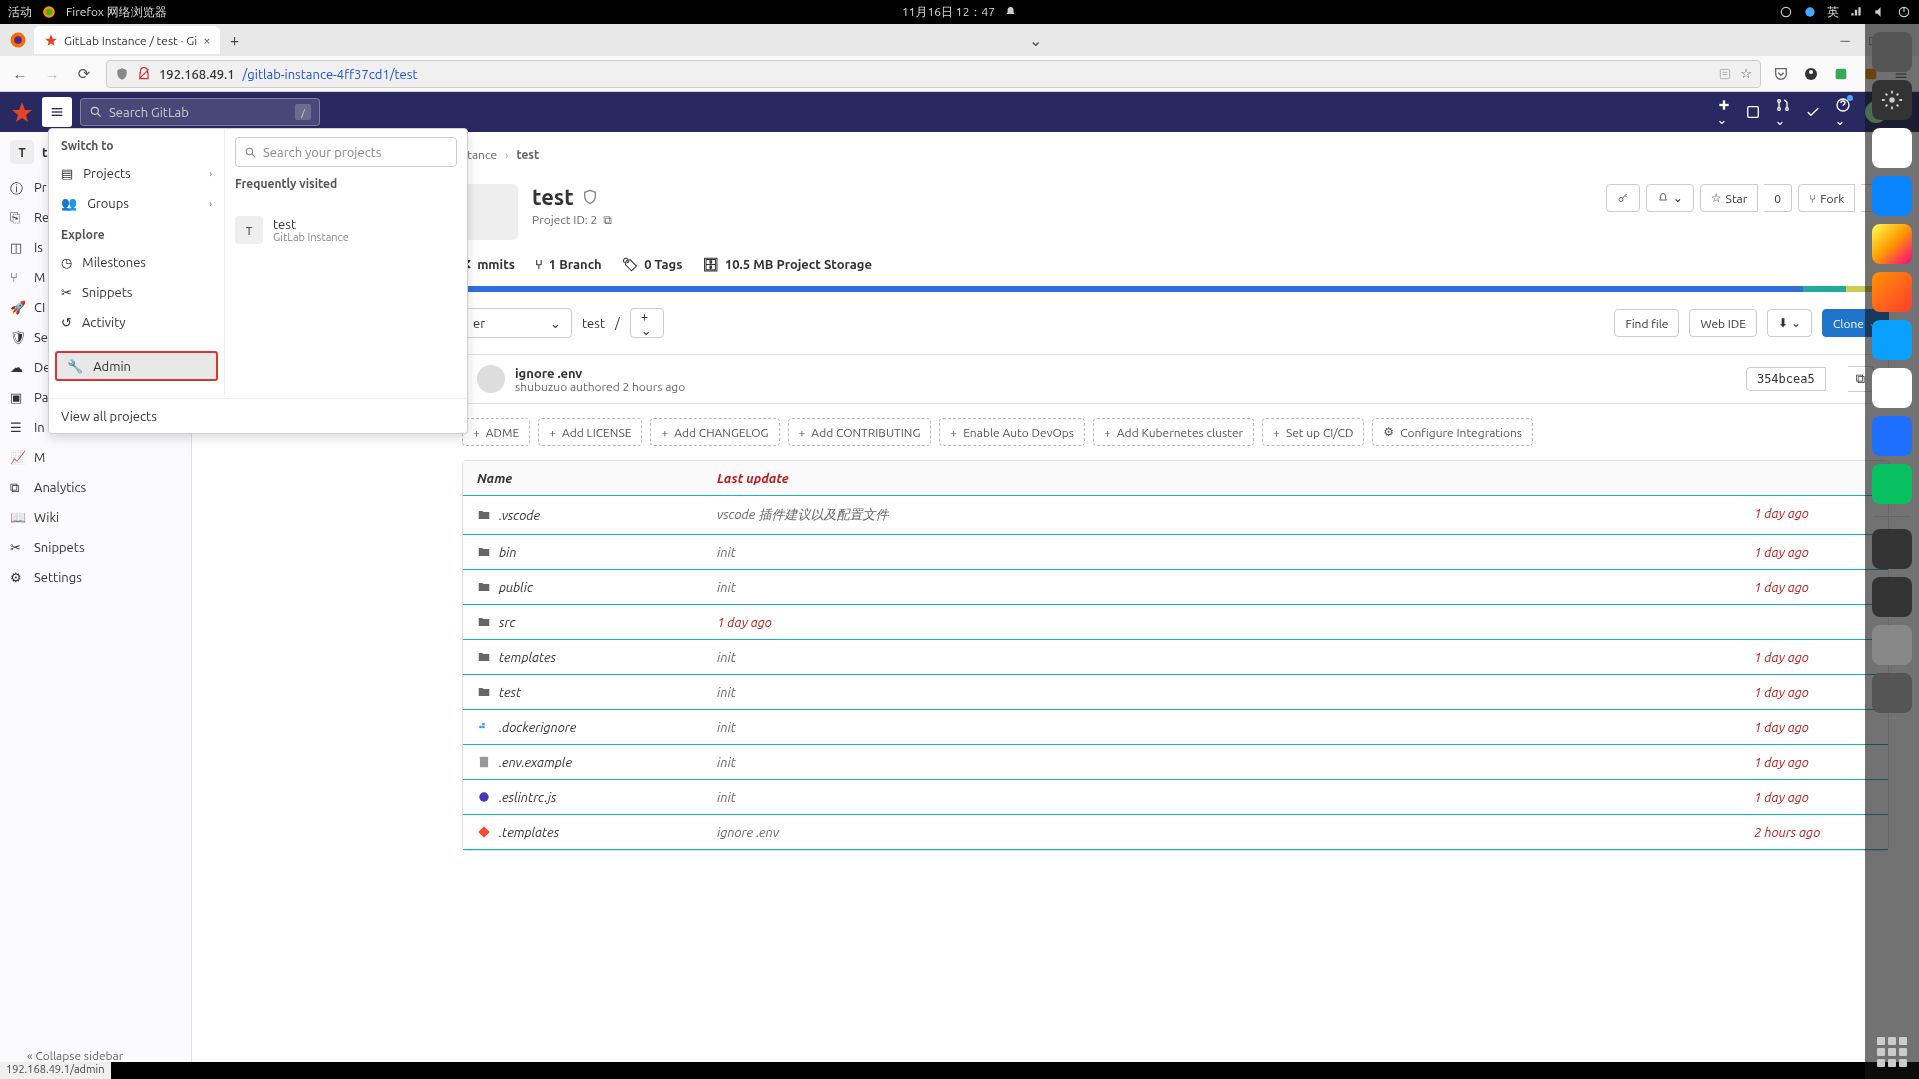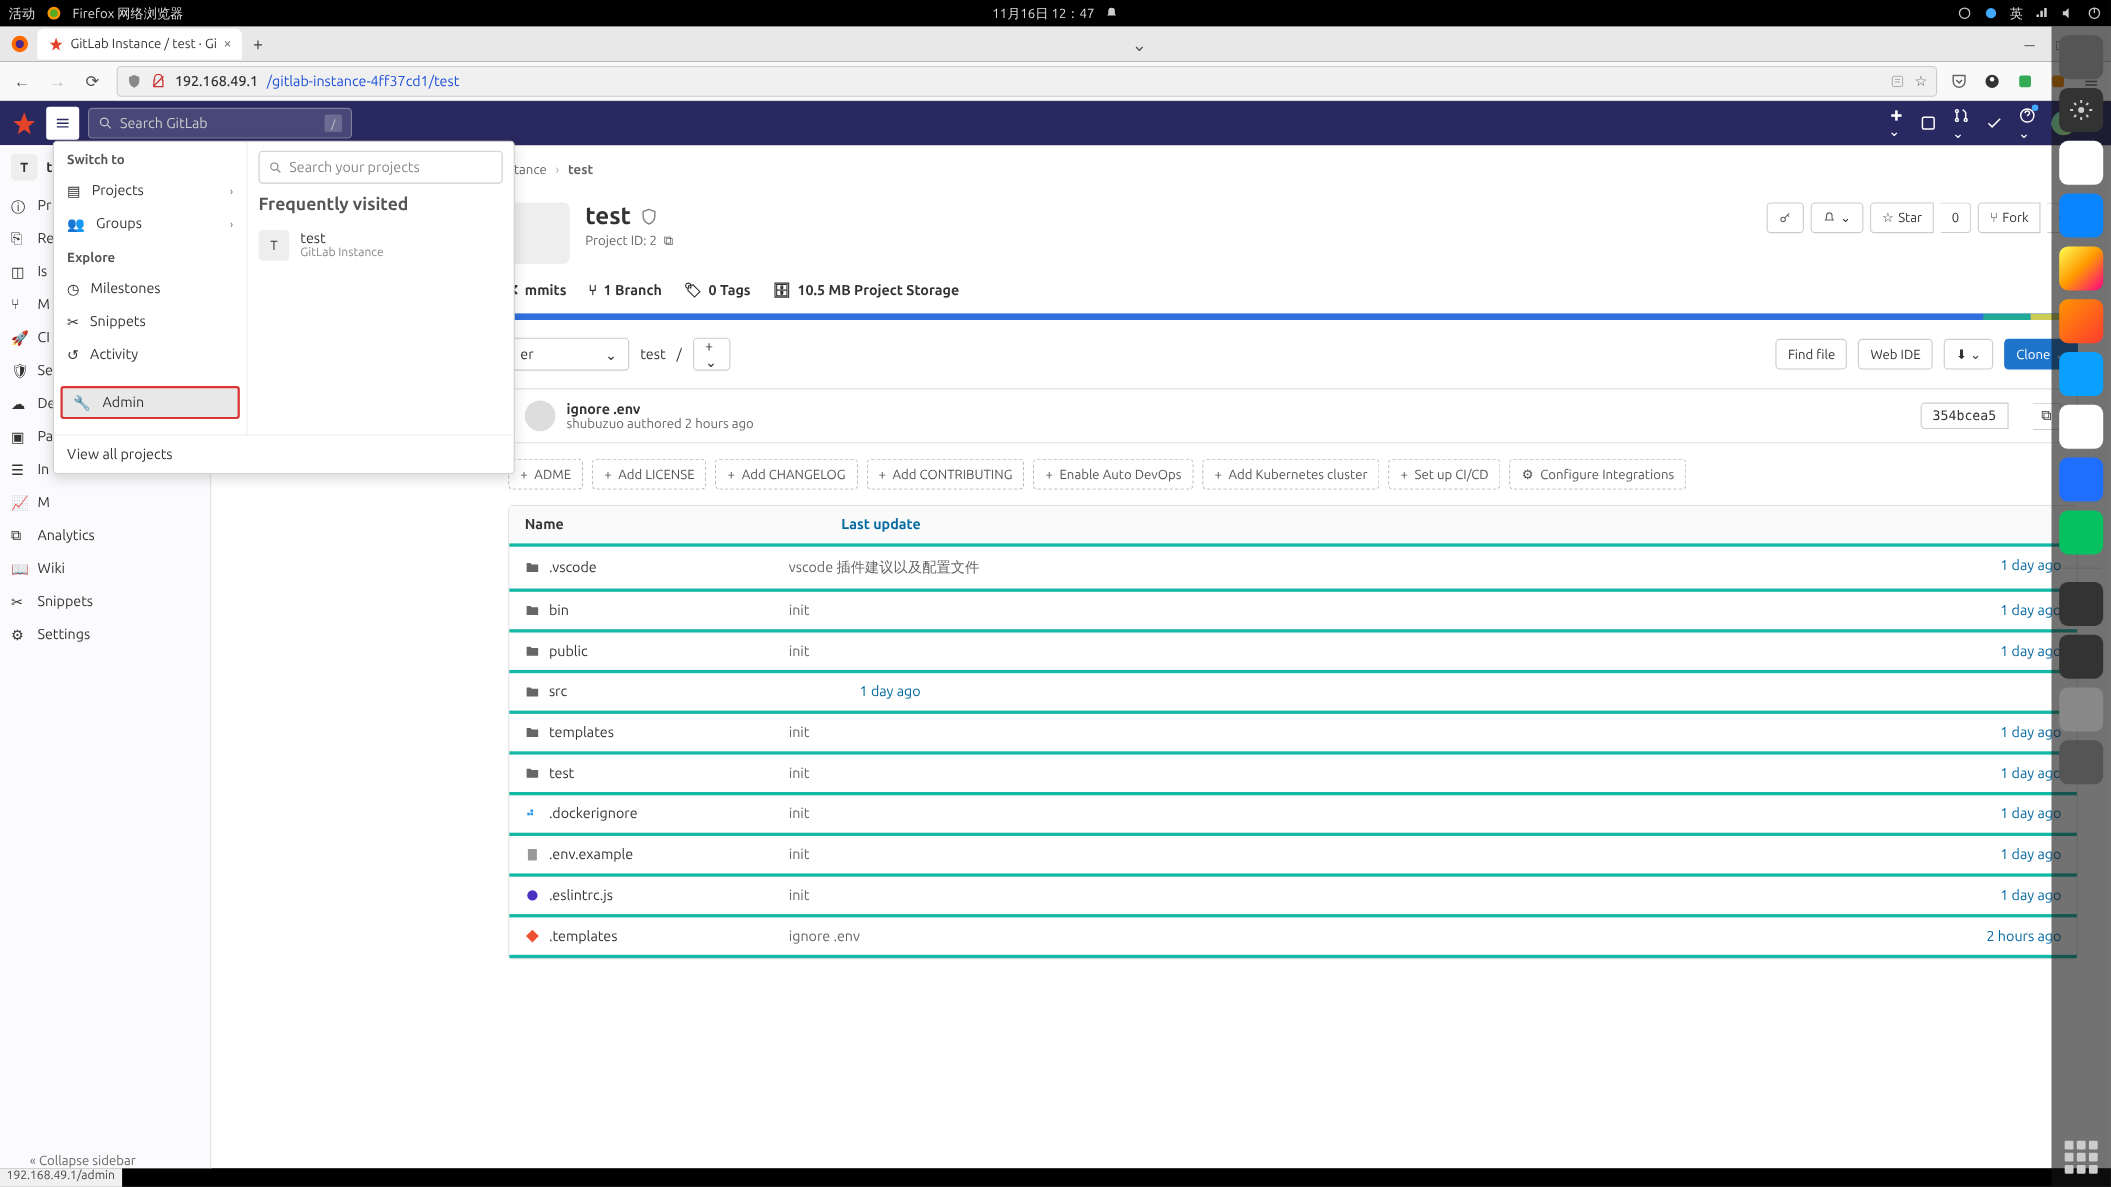--- a/index.html
+++ b/index.html
@@ -48,21 +48,21 @@
 
 
 .flyout { position: absolute; top: 128px; left: 48px; width: 420px; background: #fff; border: 1px solid #d0d0d0; border-radius: 4px; box-shadow: 0 4px 12px rgba(0,0,0,0.15); z-index: 50; font-size: 13px; color: #333; }
 .flyout .col1 { width: 176px; float: left; border-right: 1px solid #eee; }
 .flyout .col2 { margin-left: 176px; padding: 8px 10px; }
 .flyout .hdr { padding: 10px 12px 6px; font-weight: 600; font-size: 12px; color: #555; }
 .flyout .mitem { height: 30px; display: flex; align-items: center; padding: 0 12px; gap: 10px; cursor: pointer; }
 .flyout .mitem .chev { margin-left: auto; color: #666; font-size: 10px; }
 .flyout .admin { outline: 2px solid #d33; outline-offset: -2px; background: #e8e8e8; border-radius: 3px; margin: 2px 6px; }
 .flyout .searchbox { border: 1px solid #ccc; border-radius: 4px; height: 30px; display: flex; align-items: center; padding: 0 8px; gap: 6px; color: #888; margin-bottom: 10px; }
-.flyout .freq { font-weight: 600; font-size: 16px; color: #555; margin-bottom: 8px; }
+.flyout .freq { font-weight: 600; font-size: 12px; color: #555; margin-bottom: 20px; }
 .flyout .projitem { display: flex; align-items: center; gap: 10px; padding: 6px 0; }
 .flyout .projitem .pavtr { width: 28px; height: 28px; border-radius: 4px; background: #eee; display: flex; align-items: center; justify-content: center; font-size: 12px; }
 .flyout .projitem .pname { line-height: 1.1; }
 .flyout .projitem .psub { font-size: 11px; color: #888; }
 .flyout .viewall { border-top: 1px solid #eee; padding: 10px 12px; clear: both; }
 
 
 .main { flex: 1; padding: 10px 30px; font-size: 13px; color: #333; overflow: hidden; }
 .crumbs { font-size: 12px; color: #666; display: flex; align-items: center; gap: 8px; height: 24px; }
 .crumbs .sep { color: #aaa; }
@@ -89,25 +89,25 @@
 .commitbar { border: 1px solid #e0e0e0; border-radius: 4px; margin-top: 16px; padding: 10px 14px; display: flex; align-items: center; }
 .commitbar .cavtr { width: 28px; height: 28px; border-radius: 50%; background: #ddd; margin-right: 10px; }
 .commitbar .ctxt .t1 { font-weight: 600; }
 .commitbar .ctxt .t2 { font-size: 12px; color: #666; }
 .commitbar .sha { margin-left: auto; display: flex; align-items: center; gap: 22px; }
 .commitbar .sha .code { border: 1px solid #ccc; border-radius: 4px 0 0 4px; padding: 4px 10px; font-family: monospace; font-size: 12px; }
 .commitbar .sha .cp { border: 1px solid #ccc; border-left: none; border-radius: 0 4px 4px 0; padding: 4px 8px; }
 .chips { display: flex; flex-wrap: wrap; gap: 8px; margin-top: 14px; }
 .chip { border: 1px dashed #bbb; border-radius: 4px; padding: 6px 10px; display: inline-flex; align-items: center; gap: 6px; font-size: 12px; color: #555; }
 .filetable { border: 1px solid #e0e0e0; border-radius: 4px; margin-top: 14px; }
-.filetable .thead, .filetable .trow { display: flex; padding: 10px 14px; border-bottom: 3px solid #14b8a6; }
+.filetable .thead, .filetable .trow { display: flex; padding: 10px 14px; border-bottom: 1px solid #14b8a6; font-style: italic; }
 .filetable .thead { font-weight: 600; background: #fafafa; }
 .filetable .c1 { width: 240px; display: flex; align-items: center; gap: 8px; color: #333; }
 .filetable .c2 { flex: 1; color: #666; }
-.filetable .c3 { width: 120px; text-align: right; color: #0369a1; }
+.filetable .c3 { width: 120px; text-align: left; color: #b91c1c; }
 .fic { width: 14px; height: 14px; display: inline-block; }
 
 
 .statusbar { height: 17px; background: #f0f0f0; color: #444; font-size: 11px; padding: 1px 6px; position: absolute; bottom: 0; left: 0; }
 
 
 .dock { position: absolute; right: 0; top: 24px; width: 54px; height: calc(100% - 24px); background: rgba(20,20,20,0.6); display: flex; flex-direction: column; align-items: center; padding-top: 8px; gap: 8px; }
 .dock .dicon { width: 40px; height: 40px; border-radius: 8px; background: #444; }
 .dock .d0 { background: #555; }
 .dock .d1 { background: #333; display:flex; align-items:center; justify-content:center; }

